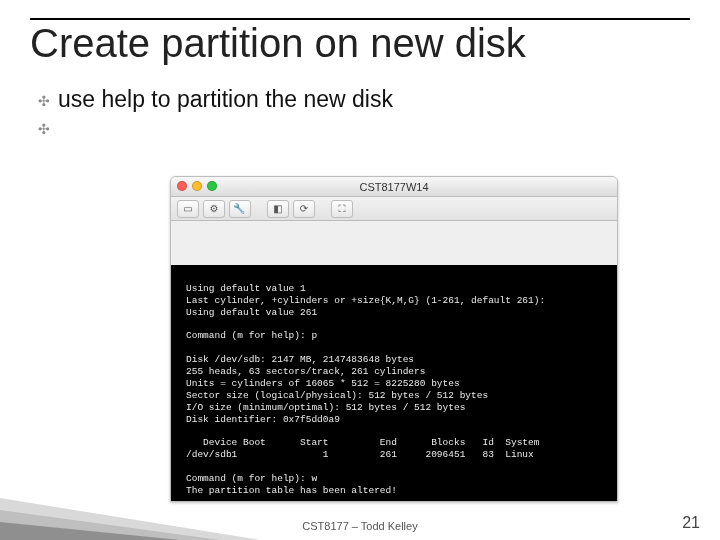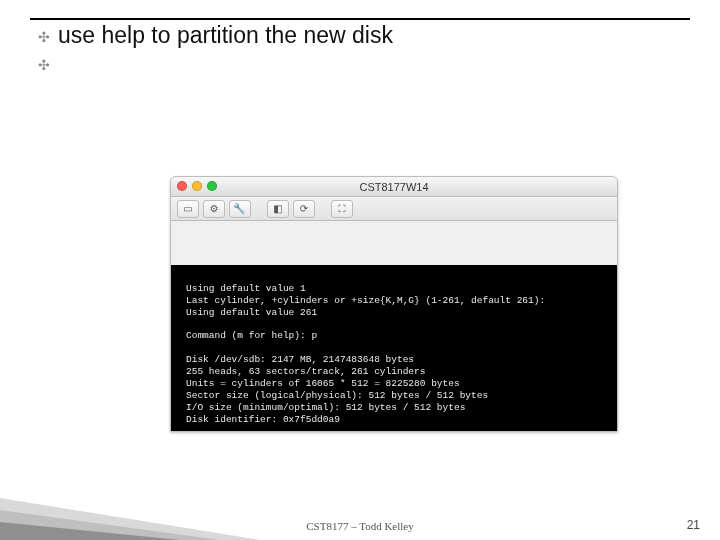--- a/index.html
+++ b/index.html
@@ -68,21 +68,21 @@
     left: 2px; top: 7px;
     font-size: 14px; color:#888;
   }
   .bullets li::before, .bullets li::after { display:none; }
 
   .terminal-wrap {
     position: absolute;
     left: 170px;
     top: 176px;
     width: 448px;
-    height: 256px;
+    height: 326px;
     border: 1px solid #bdbdbd;
     border-radius: 6px 6px 0 0;
     background: #efefef;
     box-shadow: 0 1px 3px rgba(0,0,0,0.25);
     overflow: hidden;
   }
   .titlebar {
     height: 20px;
     background: linear-gradient(#f8f8f8, #dcdcdc);
     border-bottom: 1px solid #bbb;
@@ -132,45 +132,45 @@
     overflow: hidden;
     margin-top: 44px;
   }
   .footer {
     position: absolute;
     bottom: 8px;
     left: 0; right: 0;
     text-align: center;
     font-size: 11px;
     color: #555;
-    font-family: Liberation Serif, serif;
   }
   .pagenum {
     position: absolute;
     right: 20px;
     bottom: 8px;
-    font-size: 12px;
+    font-size: 16px;
     color: #444;
   }
   .wedge {
     position: absolute;
     left: 0;
     bottom: 0;
     width: 260px;
     height: 70px;
     overflow: hidden;
     pointer-events: none;
   }
   .wedge svg { display:block; }
 </style>
 </head>
 <body>
 
 <div class="slide">
   <div class="title-rule"></div>
+  <h1 class="title">Create partition on new disk</h1>
 
   <ul class="bullets">
     <li><span class="mk">✣</span><span>use help to partition the new disk</span></li>
     <li><span class="mk">✣</span></li>
   </ul>
 
   <div class="terminal-wrap">
     <div class="titlebar">
       <div class="traffic">
         <div class="dot red"></div>

